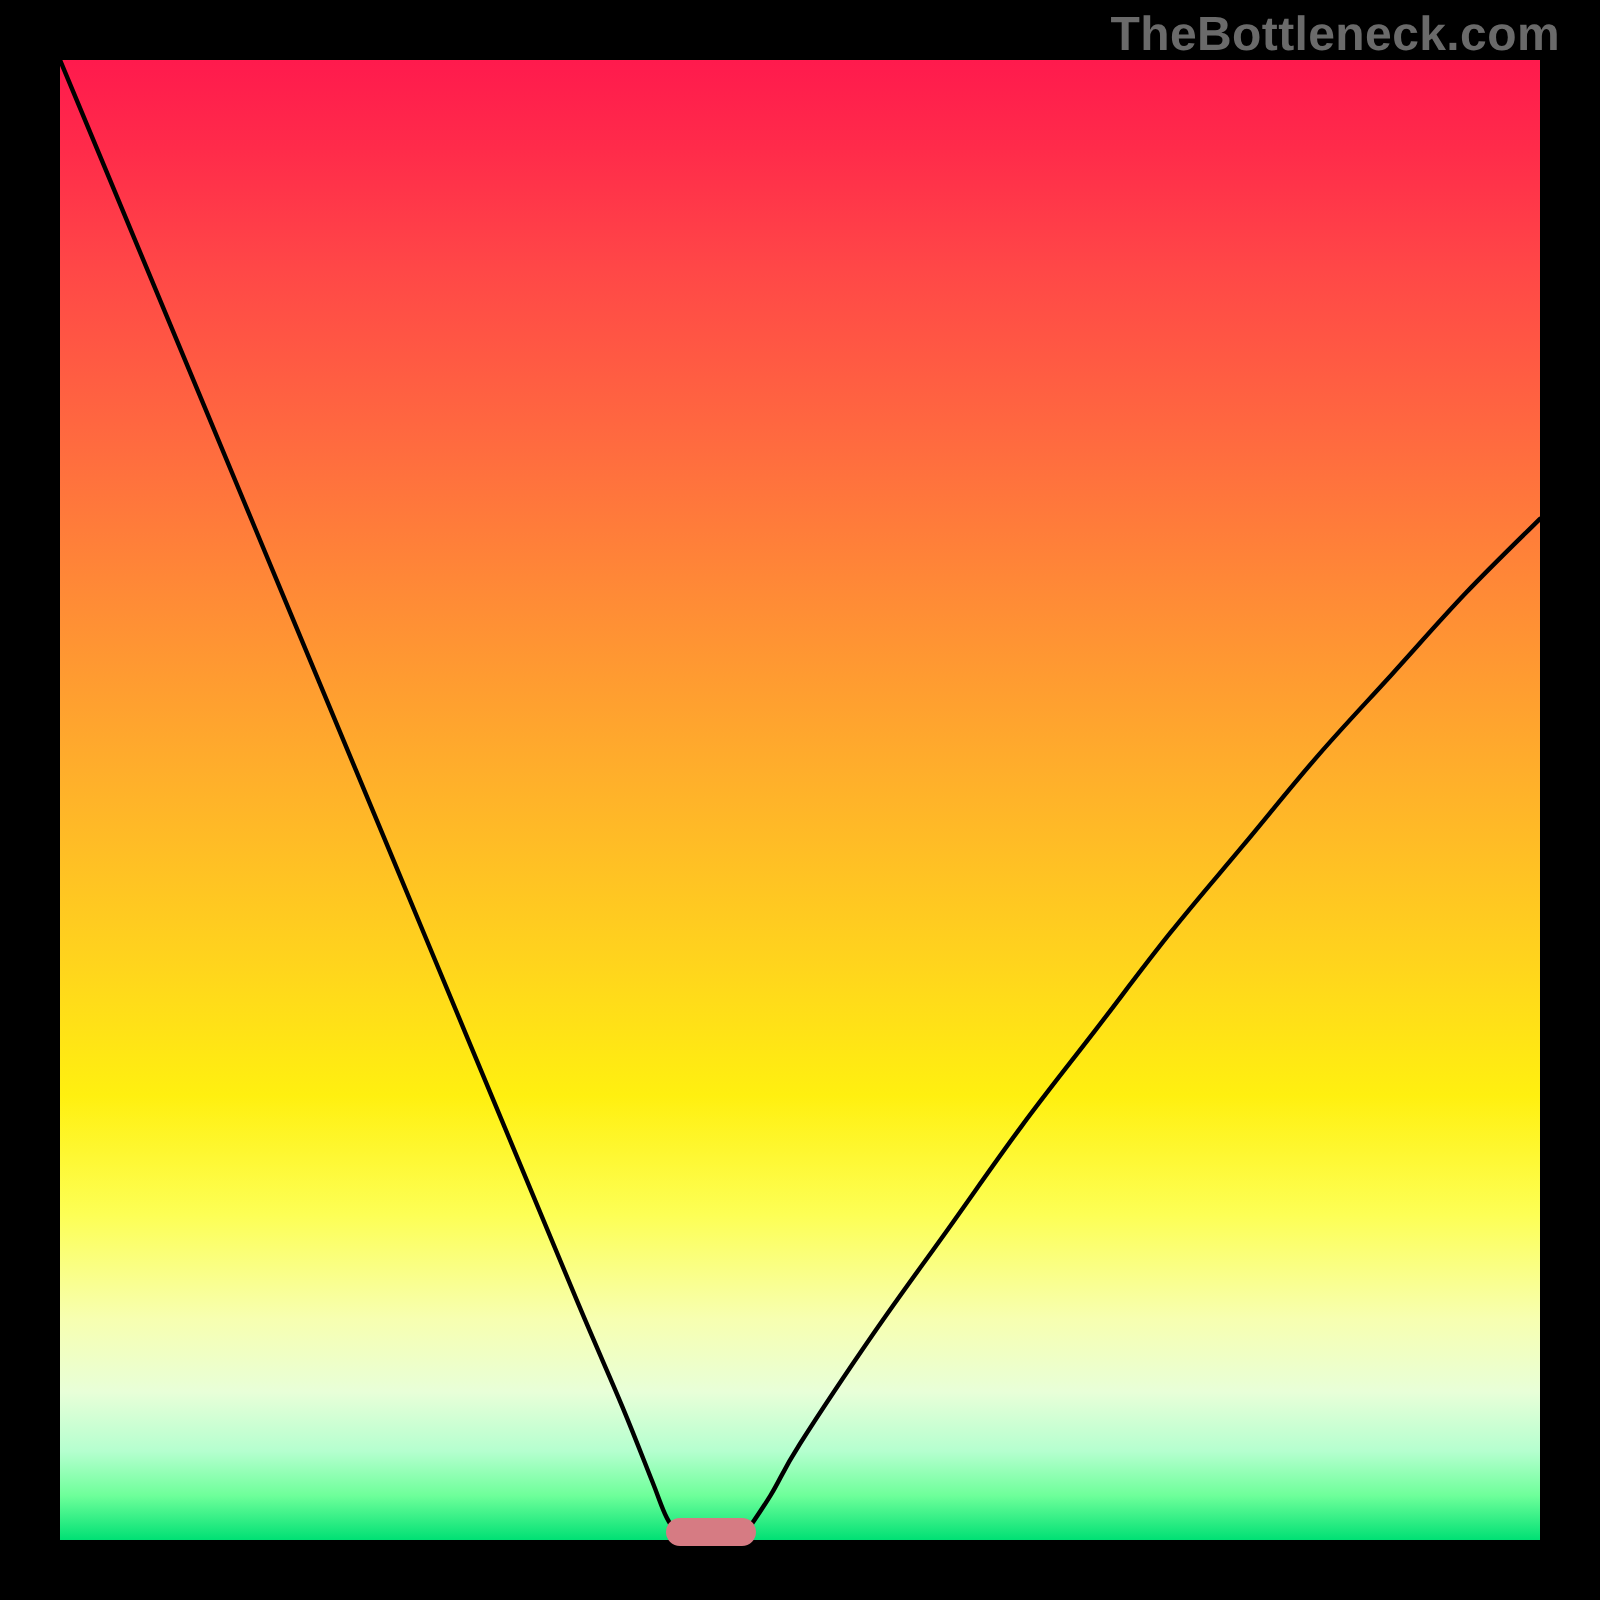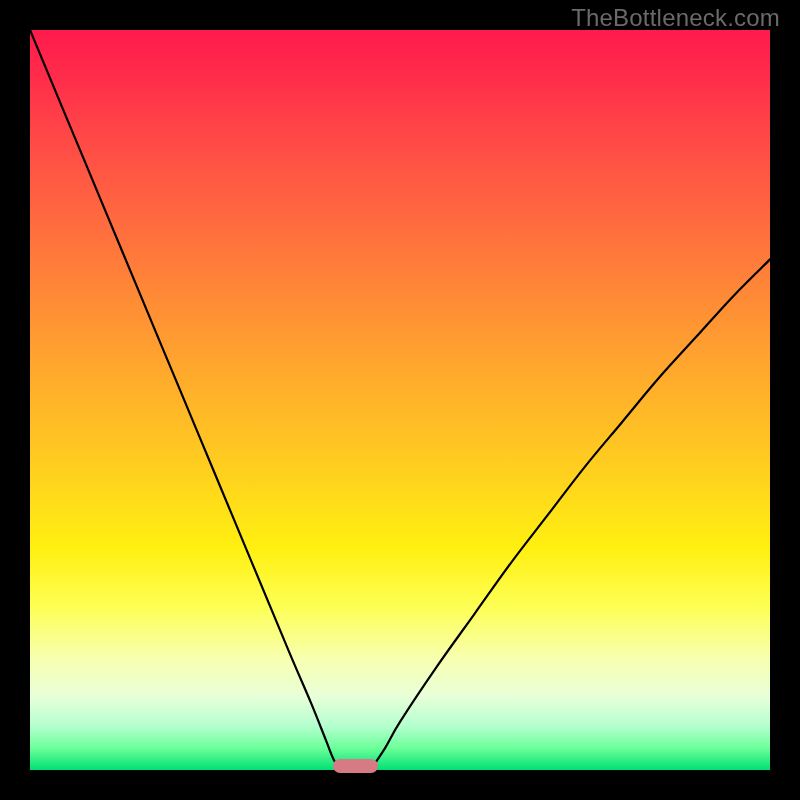--- a/index.html
+++ b/index.html
@@ -41,21 +41,21 @@
       #00e074 100%
     );
   }
   .watermark {
     position: absolute;
     top: 4px;
     right: 20px;
     font-family: Arial, Helvetica, sans-serif;
     font-size: 24px;
     color: #6a6a6a;
-    font-weight: 400;
+    font-weight: 700;
     letter-spacing: 0.2px;
   }
   svg.curve {
     position: absolute;
     left: 0;
     top: 0;
     width: 740px;
     height: 740px;
   }
   .marker {

